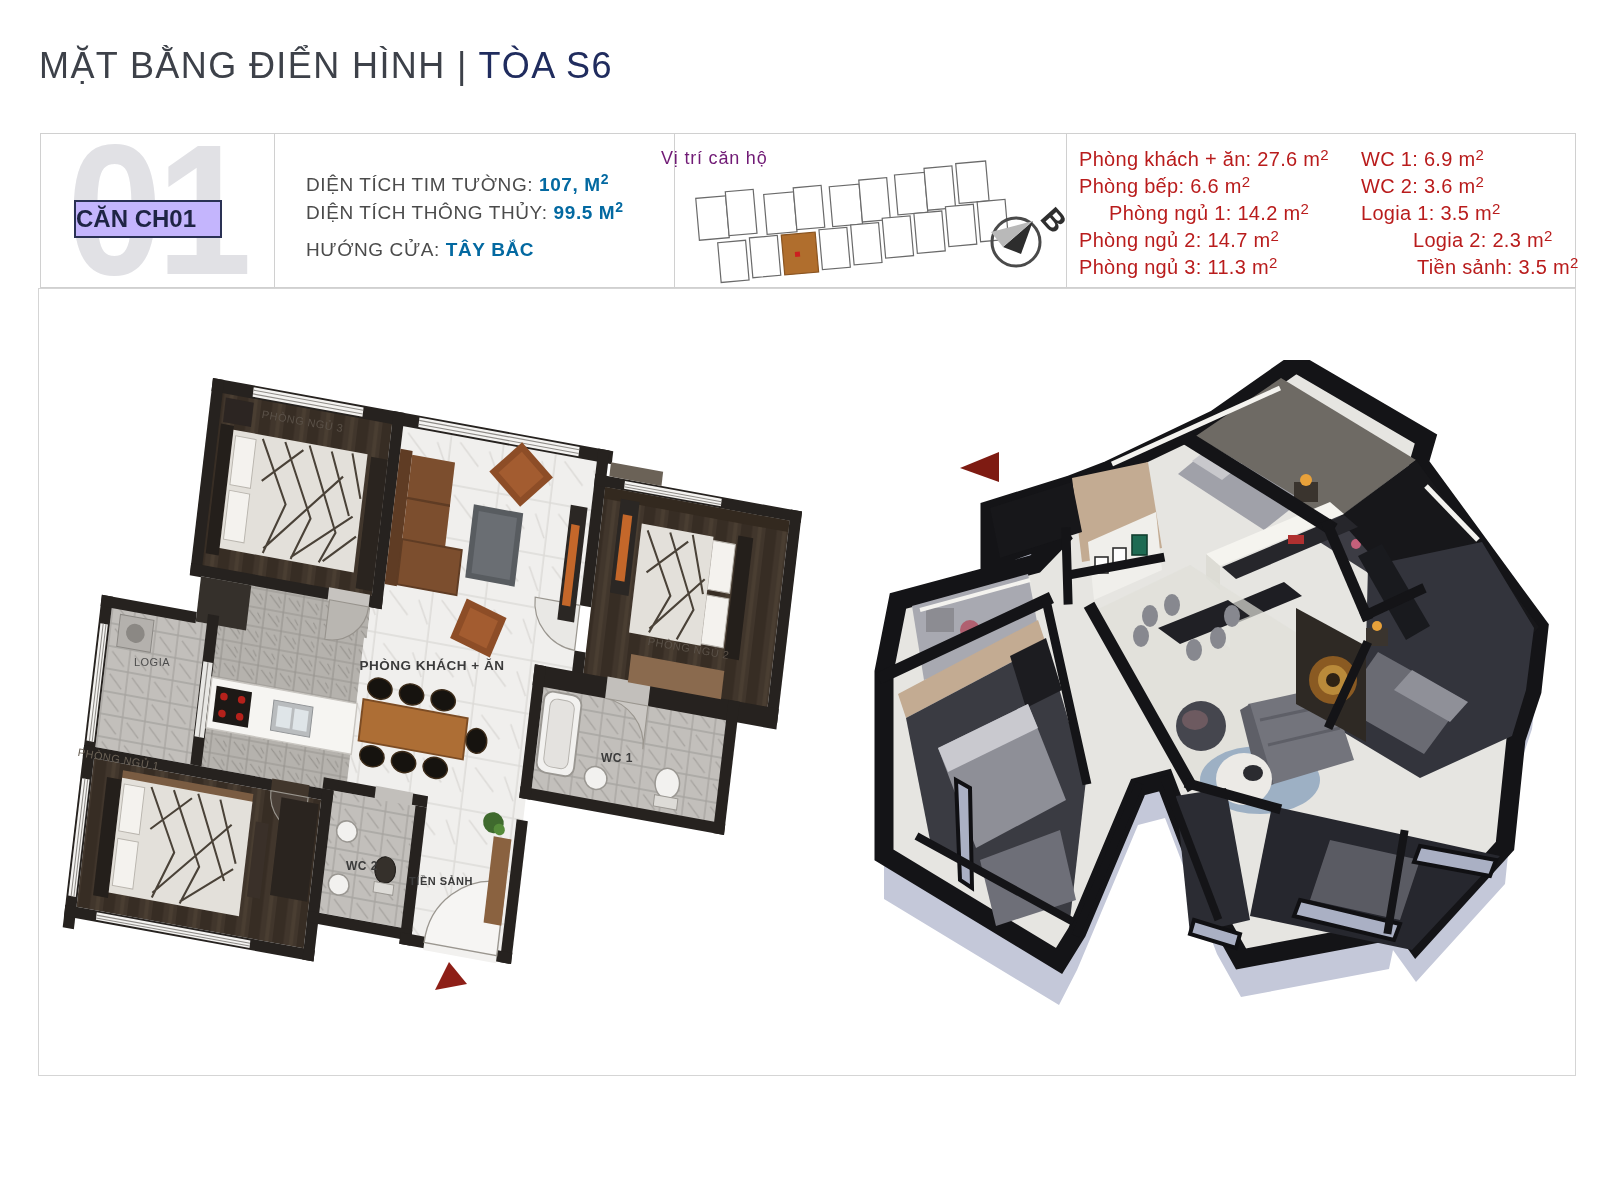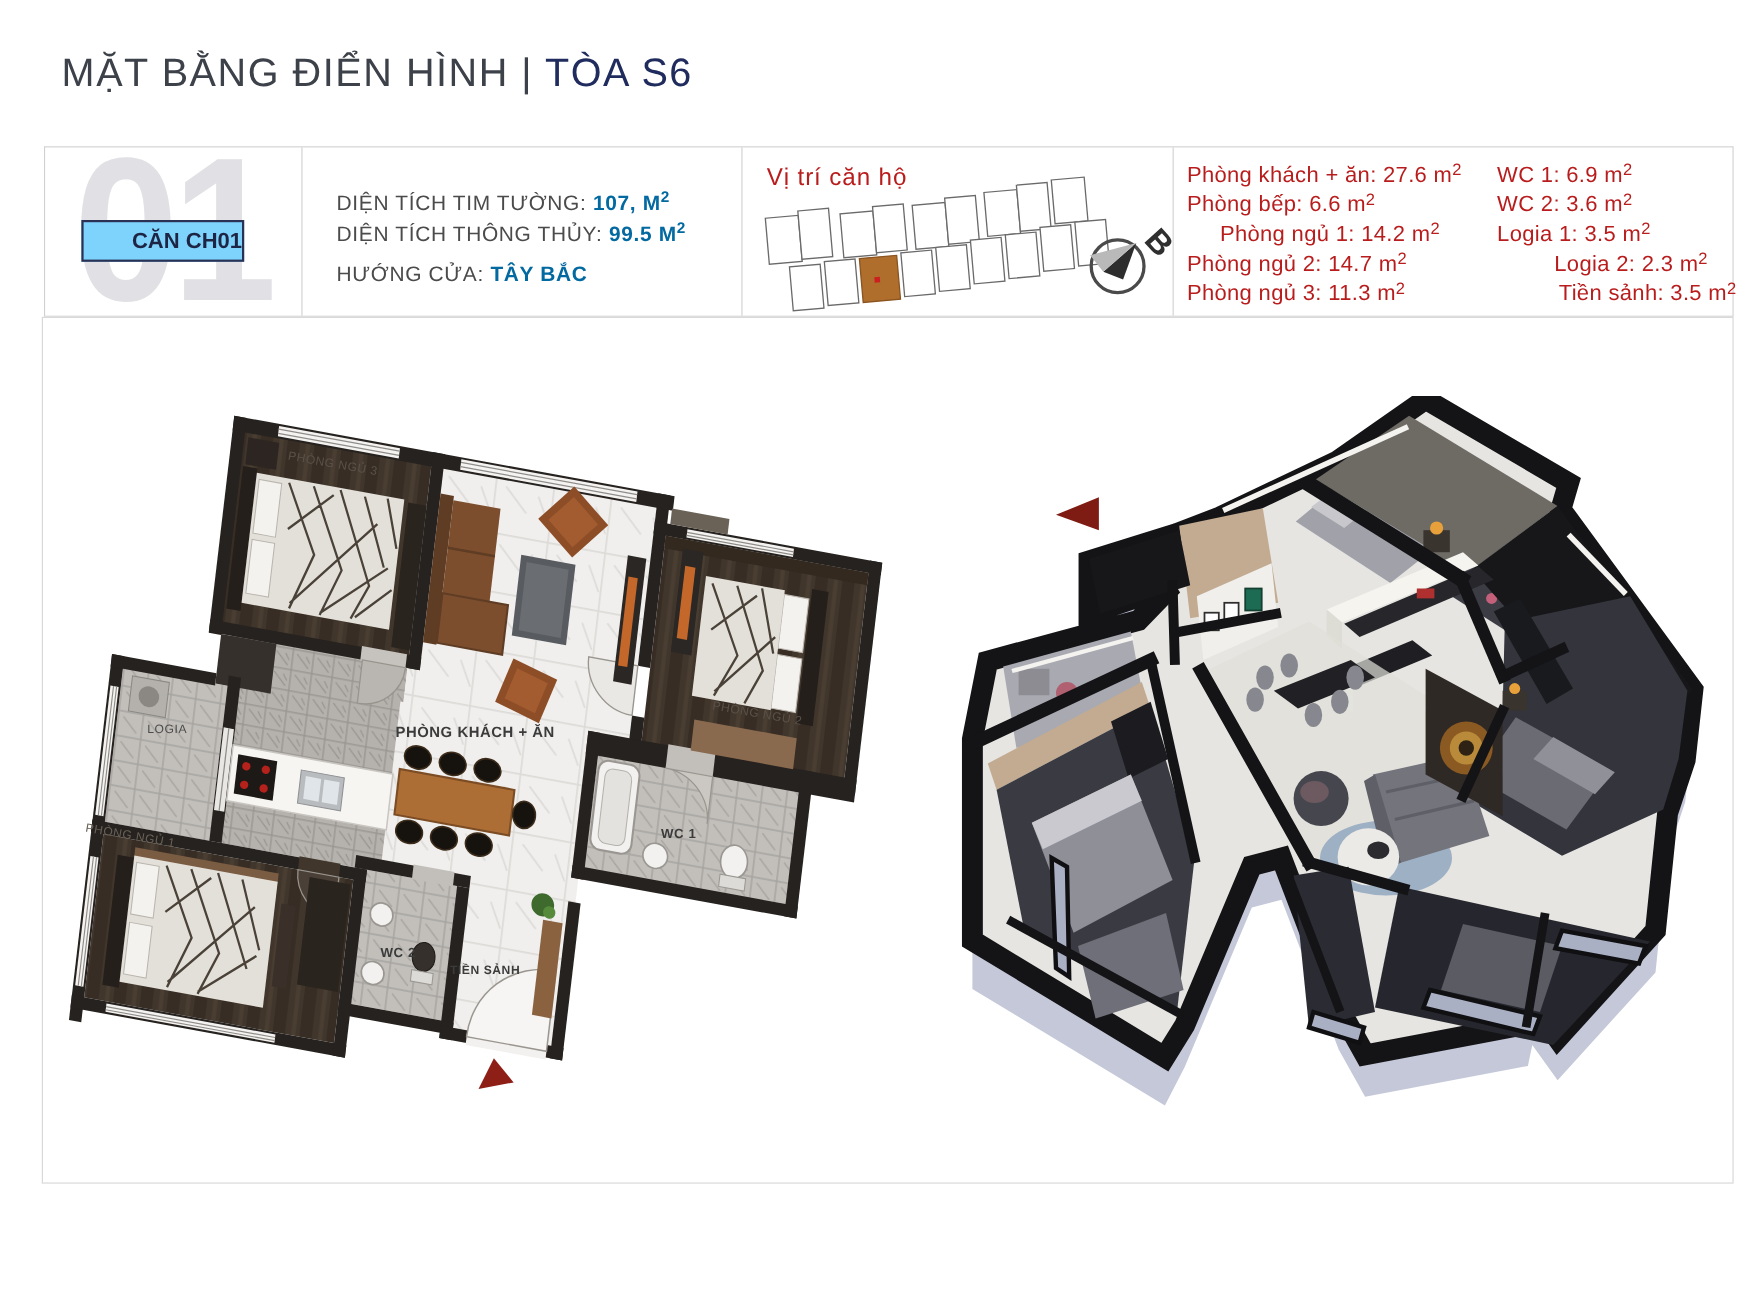--- a/index.html
+++ b/index.html
@@ -1,26 +1,26 @@
 <!DOCTYPE html>
 <html><head>
 <meta charset="utf-8">
 <style>
   html,body{margin:0;padding:0}
   body{width:1600px;height:1180px;font-family:"Liberation Sans",sans-serif;background:#ffffff;position:relative;overflow:hidden}
   .abs{position:absolute}
-  #title{position:absolute;left:56px;top:45px;font-size:36px;letter-spacing:1.4px;color:#3d4149;font-weight:400;white-space:nowrap}
+  #title{position:absolute;left:39px;top:45px;font-size:36px;letter-spacing:1.4px;color:#3d4149;font-weight:400;white-space:nowrap}
   #title .blue{color:#202c5e}
   #hdr{position:absolute;left:40px;top:133px;width:1536px;height:155px;border:1px solid #d0d0d0;background:#fff;box-sizing:border-box}
   .vdiv{position:absolute;top:0;width:1px;height:153px;background:#d0d0d0}
   #num01{position:absolute;left:26px;top:-31px;font-size:186px;font-weight:bold;color:#e1e1e5;letter-spacing:-6px;transform:scaleX(0.92);transform-origin:left top}
-  #canbox{position:absolute;left:33px;top:66px;width:144px;height:34px;border:2px solid #2a3154;background:#7dd3fc;color:#1e2444;font-weight:bold;font-size:20px;text-align:right;line-height:34px;letter-spacing:0px}
+  #canbox{position:absolute;left:33px;top:66px;width:144px;height:34px;border:2px solid #2a3154;background:#c4b5fd;color:#1e2444;font-weight:bold;font-size:24px;text-align:left;line-height:34px;letter-spacing:0px}
   .info{position:absolute;left:265px;font-size:19px;color:#4b4b4b;letter-spacing:0.6px;white-space:nowrap}
   .info b{color:#0369a1}
-  #vitri{position:absolute;left:656px;top:14px;font-size:22px;color:#b91c1c;letter-spacing:0.8px}
+  #vitri{position:absolute;left:620px;top:14px;font-size:18px;color:#701a75;letter-spacing:0.8px}
   .rl{position:absolute;font-size:20px;color:#b91c1c;letter-spacing:0.3px;white-space:nowrap}
   .rl sup{font-size:15px;vertical-align:6px}
   #mainbox{position:absolute;left:38px;top:288px;width:1538px;height:788px;border:1px solid #d5d5d5;background:#fff;box-sizing:border-box}
 </style>
 </head>
 <body>
 
 <div id="title">MẶT BẰNG ĐIỂN HÌNH | <span class="blue">TÒA S6</span></div>
 
 <div id="hdr">

